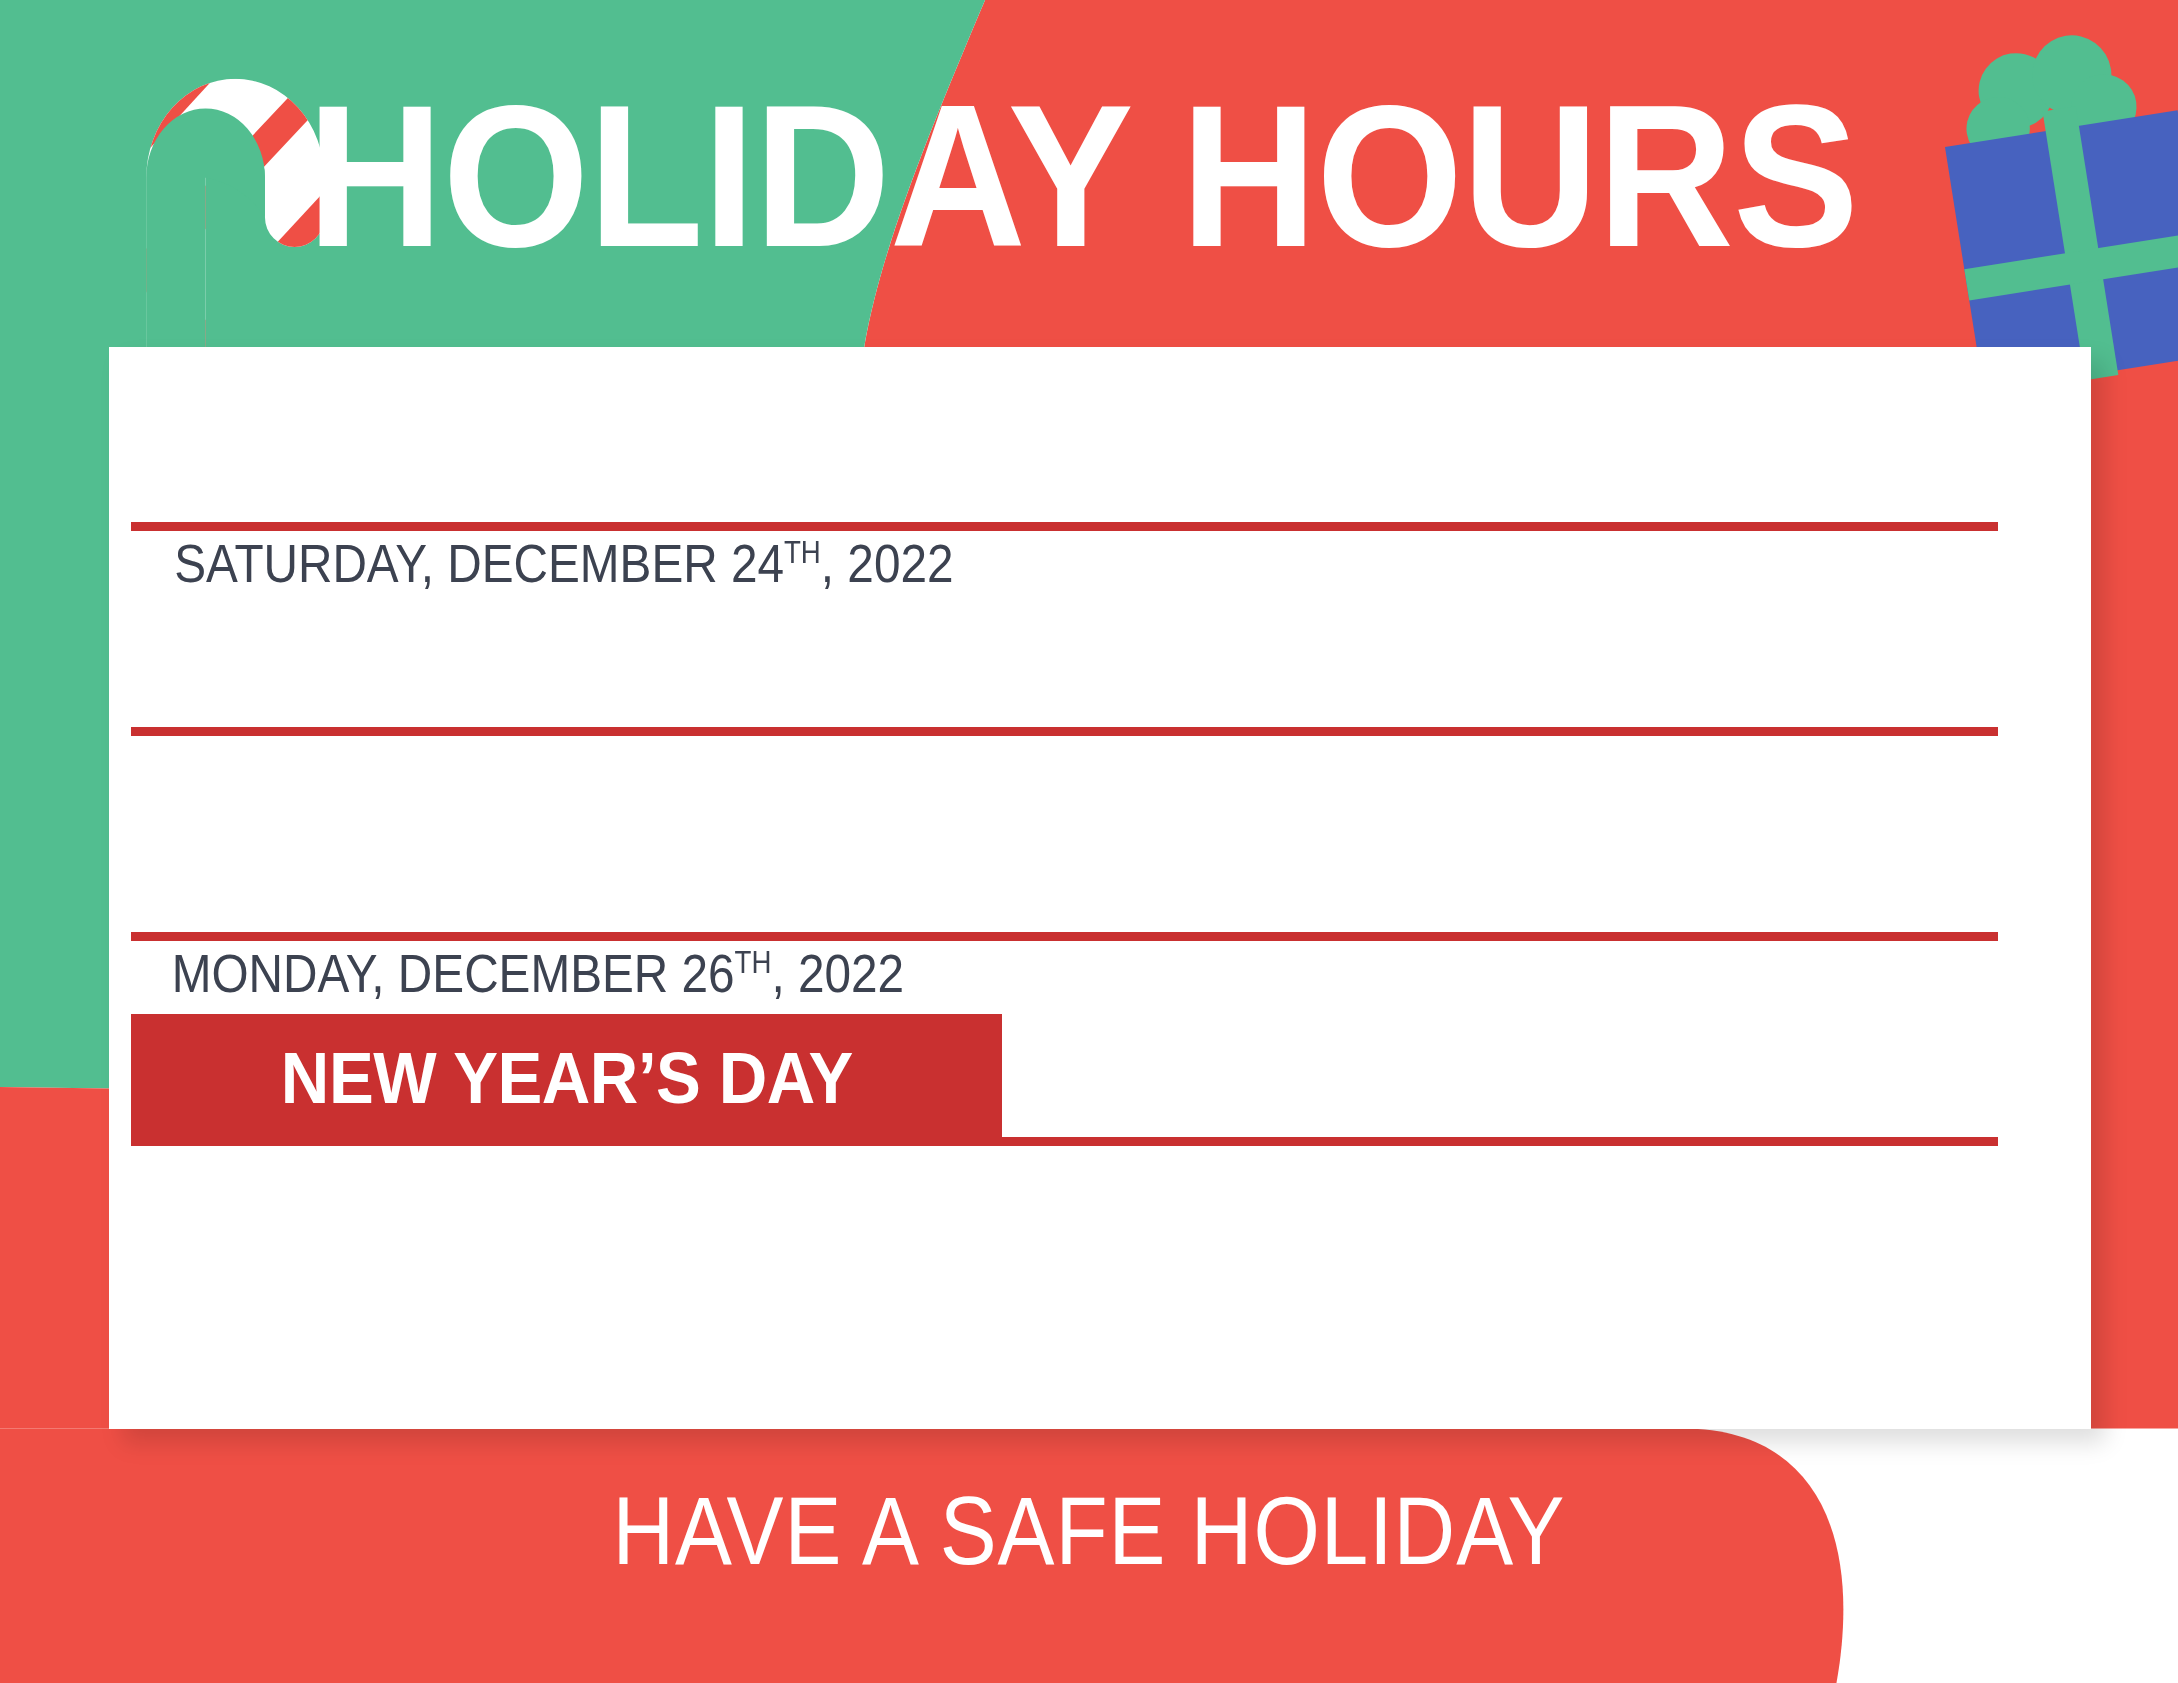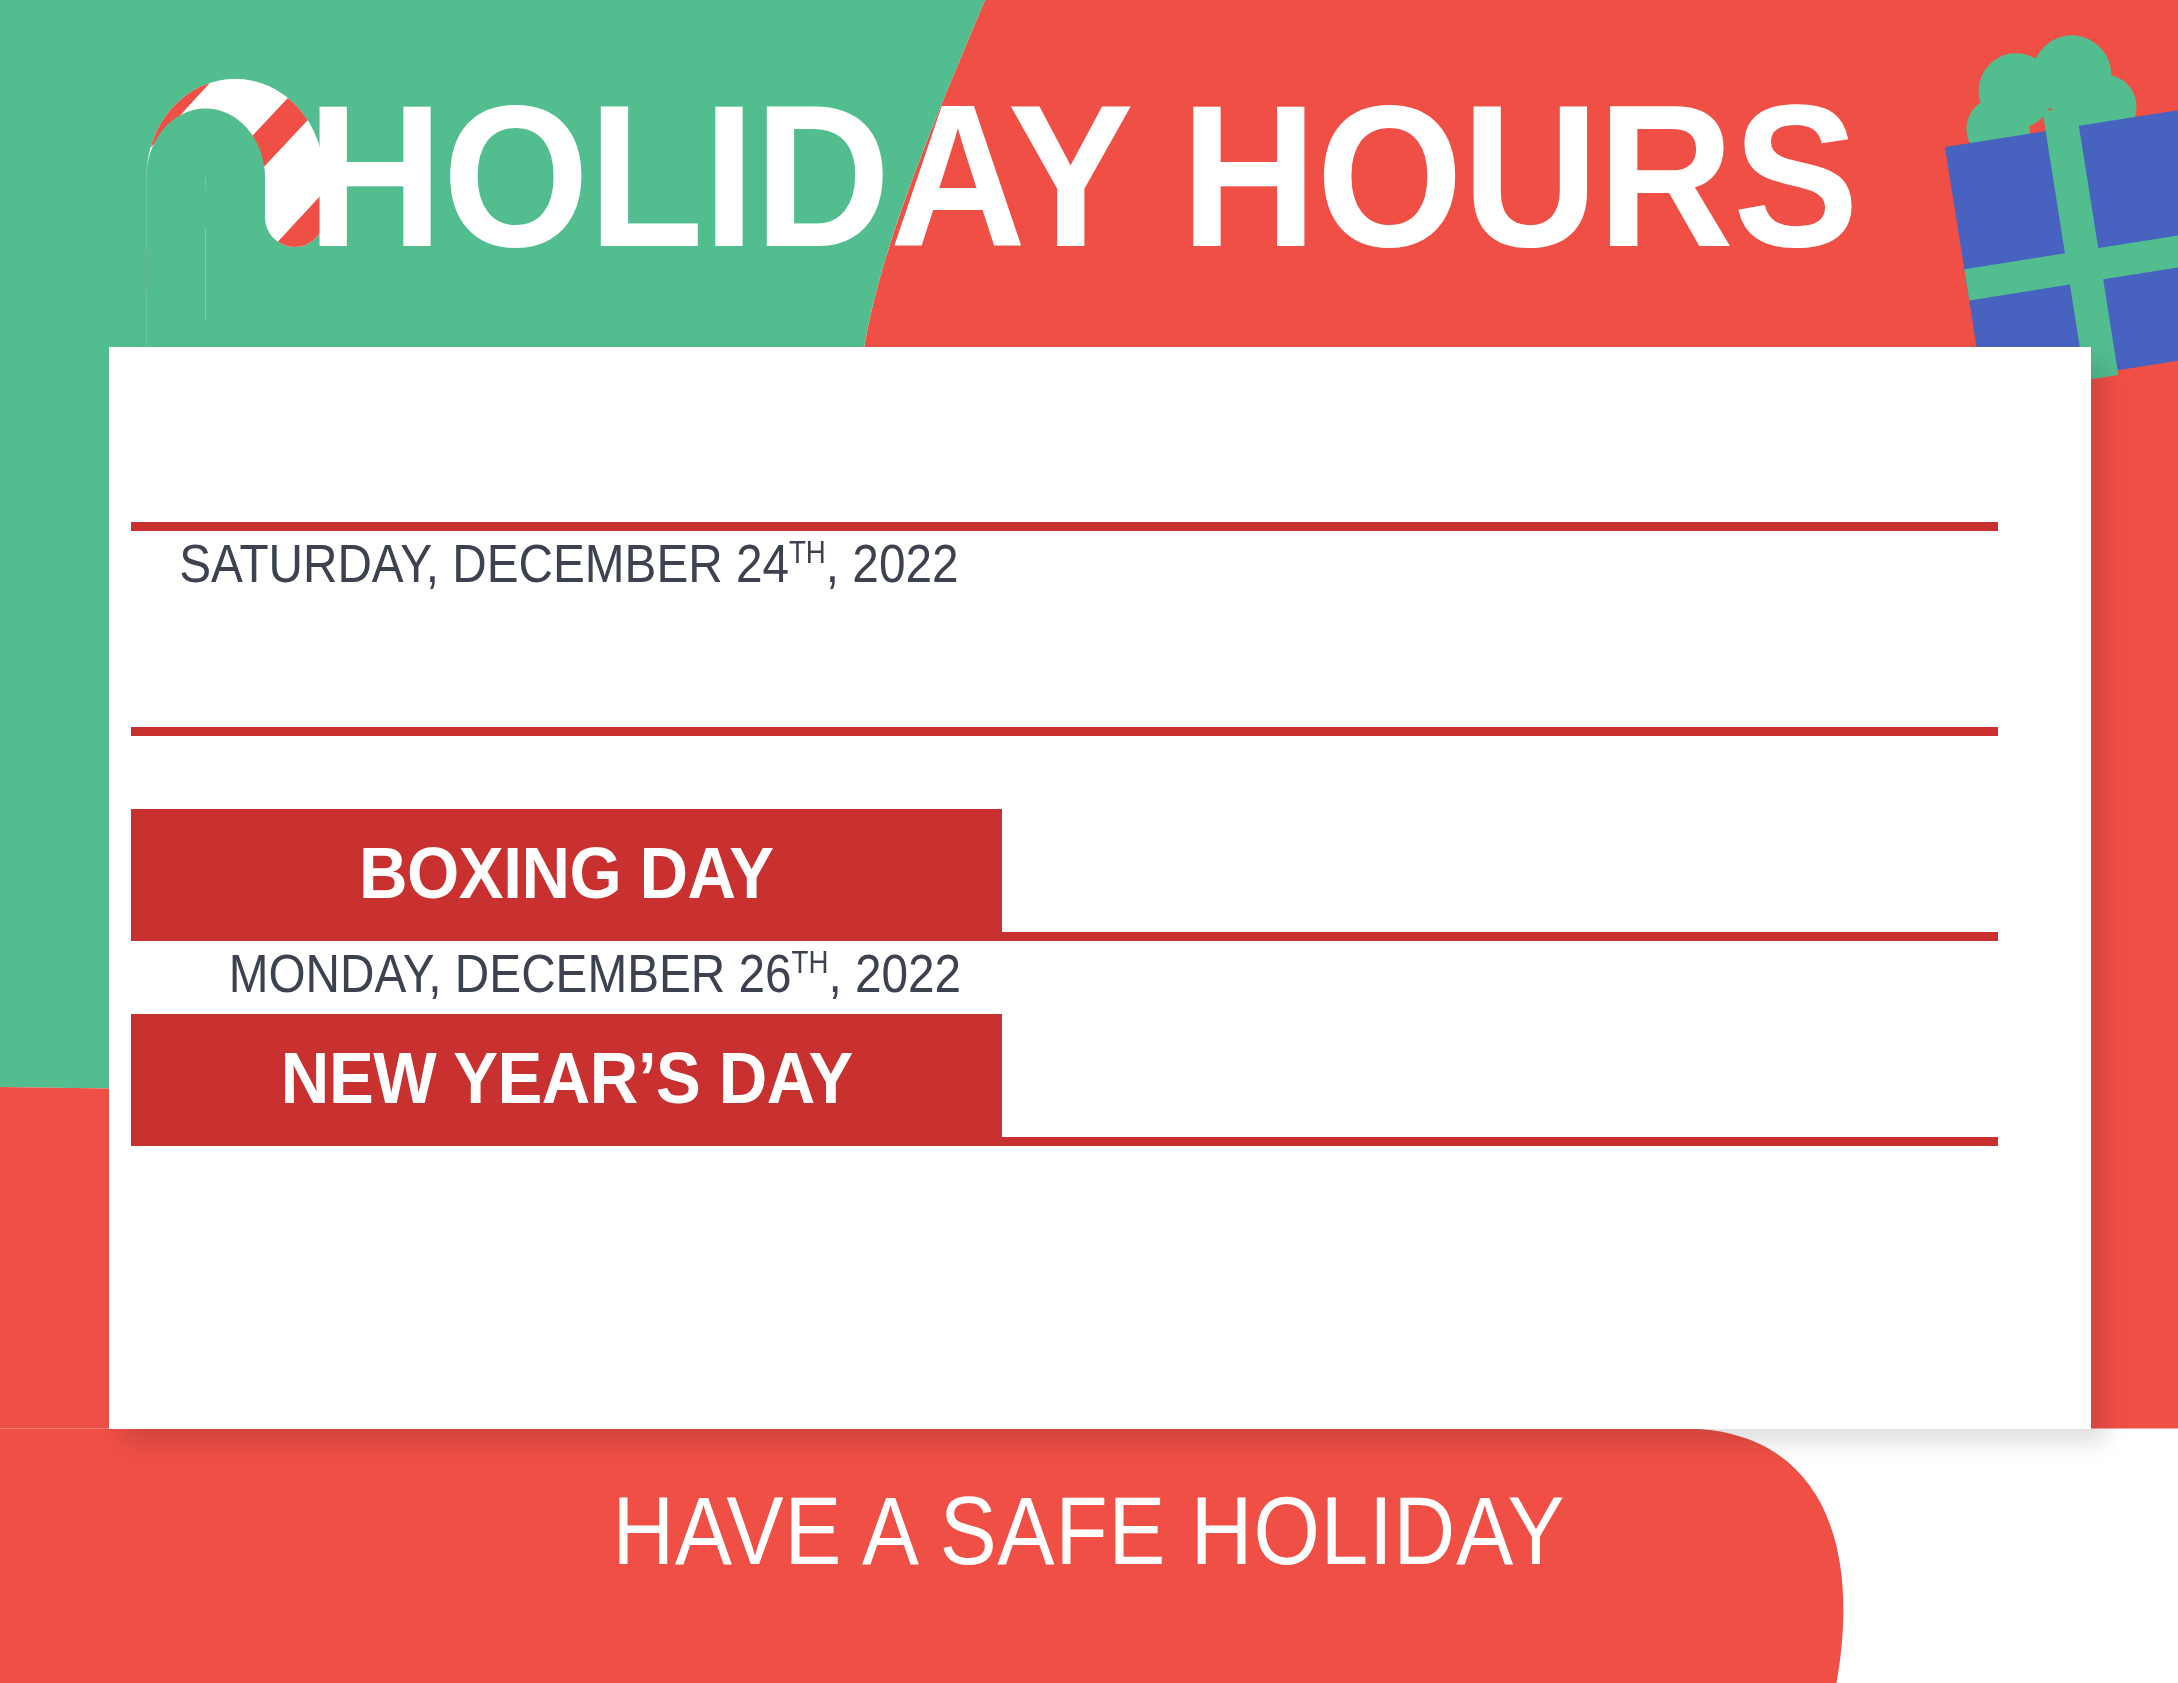--- a/index.html
+++ b/index.html
@@ -114,21 +114,21 @@
     transform: scaleX(0.92);
     white-space: nowrap;
     font-family: "Liberation Sans", sans-serif;
   }
 
   .date {
     position: absolute;
     left: 22px;
     top: 133px;
     width: 871px;
-    text-align: right;
+    text-align: left;
     color: #3C4250;
     font-size: 53px;
     line-height: 63px;
     font-weight: 400;
     white-space: nowrap;
     font-family: "Liberation Sans", sans-serif;
   }
   .date .inner {
     display: inline-block;
     transform: scaleX(0.90);
@@ -222,23 +222,20 @@
         <div class="rule"></div>
         <div class="date"><span class="inner"><span>SATURDAY, DECEMBER </span><span>24</span><sup>TH</sup><span>, 2022</span></span></div>
       </div>
 
       <div class="row">
         <div class="rule"></div>
       </div>
 
       <div class="row">
         <div class="rule"></div>
-        <div class="banner">
-          <span class="banner-label">BOXING DAY</span>
-        </div>
         <div class="date"><span class="inner"><span>MONDAY, DECEMBER </span><span>26</span><sup>TH</sup><span>, 2022</span></span></div>
       </div>
 
 
       <div class="row">
         <div class="rule"></div>
         <div class="banner">
           <span class="banner-label">NEW YEAR’S DAY</span>
         </div>
       </div>

